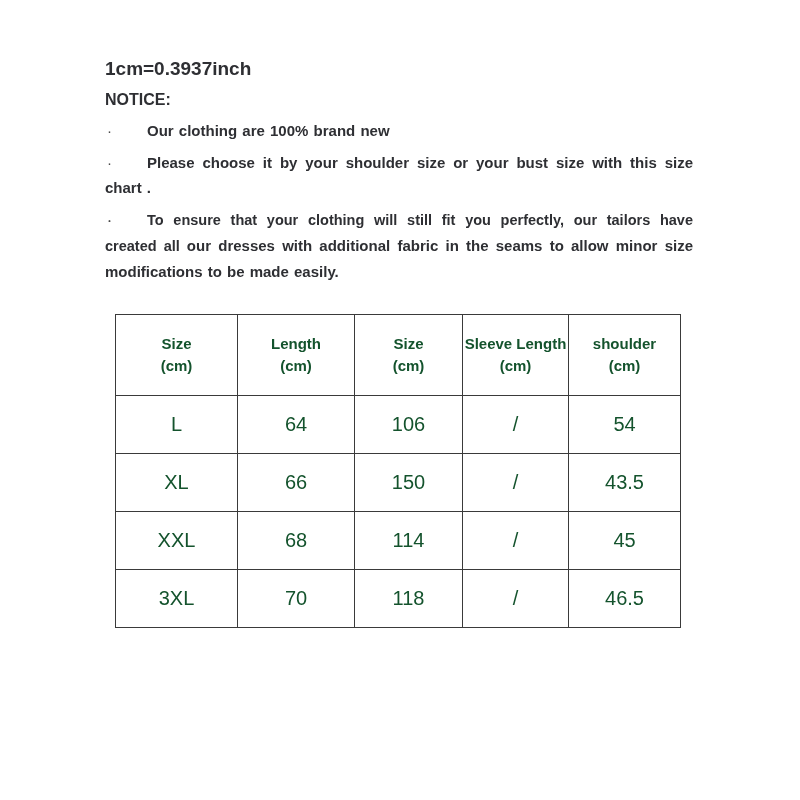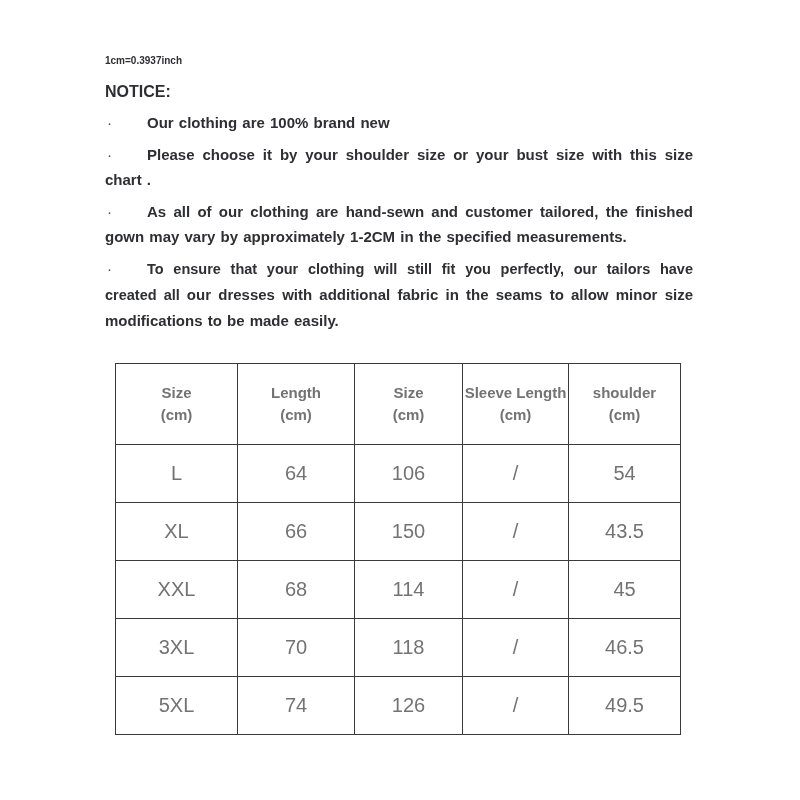--- a/index.html
+++ b/index.html
@@ -15,24 +15,24 @@
     overflow: hidden;
   }
   .page {
     box-sizing: border-box;
     width: 800px;
     height: 800px;
     padding: 52px 105px 0 105px;
     background: #ffffff;
   }
   .conversion-note {
-    font-size: 10px;
+    font-size: 19px;
     font-weight: bold;
     line-height: 18px;
-    margin: 0 0 13px 0;
+    margin: 8px 0 13px 0;
   }
   .notice-heading {
     font-size: 16px;
     font-weight: bold;
     line-height: 18px;
     margin: 0 0 9px 0;
   }
   .bullet {
     position: relative;
     width: 588px;
@@ -59,21 +59,21 @@
   .size-table {
     border-collapse: collapse;
     margin: 30px 0 0 10px;
     table-layout: fixed;
   }
   .size-table th, .size-table td {
     border: 1.5px solid #3a3a3a;
     text-align: center;
     vertical-align: middle;
     padding: 0;
-    color: #737373;
+    color: #14532d;
   }
   .size-table th {
     height: 80px;
     font-size: 15px;
     font-weight: bold;
     line-height: 22px;
   }
   .size-table td {
     height: 57px;
     font-size: 20px;
@@ -99,21 +99,20 @@
     <span>Our clothing are 100% brand new</span>
   </p>
 
   <p class="bullet">
     <span class="dot">·</span>
     <span>Please choose it by your shoulder size or your bust size with this size chart .</span>
   </p>
 
   <p class="bullet">
     <span class="dot">·</span>
-    <span>As all of our clothing are hand-sewn and customer tailored, the finished gown may vary by approximately 1-2CM in the specified measurements.</span>
   </p>
 
   <p class="bullet">
     <span class="dot">·</span>
     <span class="reg">To ensure that your clothing will still fit you perfectly, our tailors have created all </span><span>our dresses with additional fabric in the seams to allow minor size modifications to be made easily.</span>
   </p>
 
   <table class="size-table">
     <colgroup>
       <col class="col-size">
@@ -168,23 +167,16 @@
         <td>/</td>
         <td>45</td>
       </tr>
       <tr>
         <td>3XL</td>
         <td>70</td>
         <td>118</td>
         <td>/</td>
         <td>46.5</td>
       </tr>
-      <tr>
-        <td>5XL</td>
-        <td>74</td>
-        <td>126</td>
-        <td>/</td>
-        <td>49.5</td>
-      </tr>
     </tbody>
   </table>
 
 </div>
 
 </body></html>

